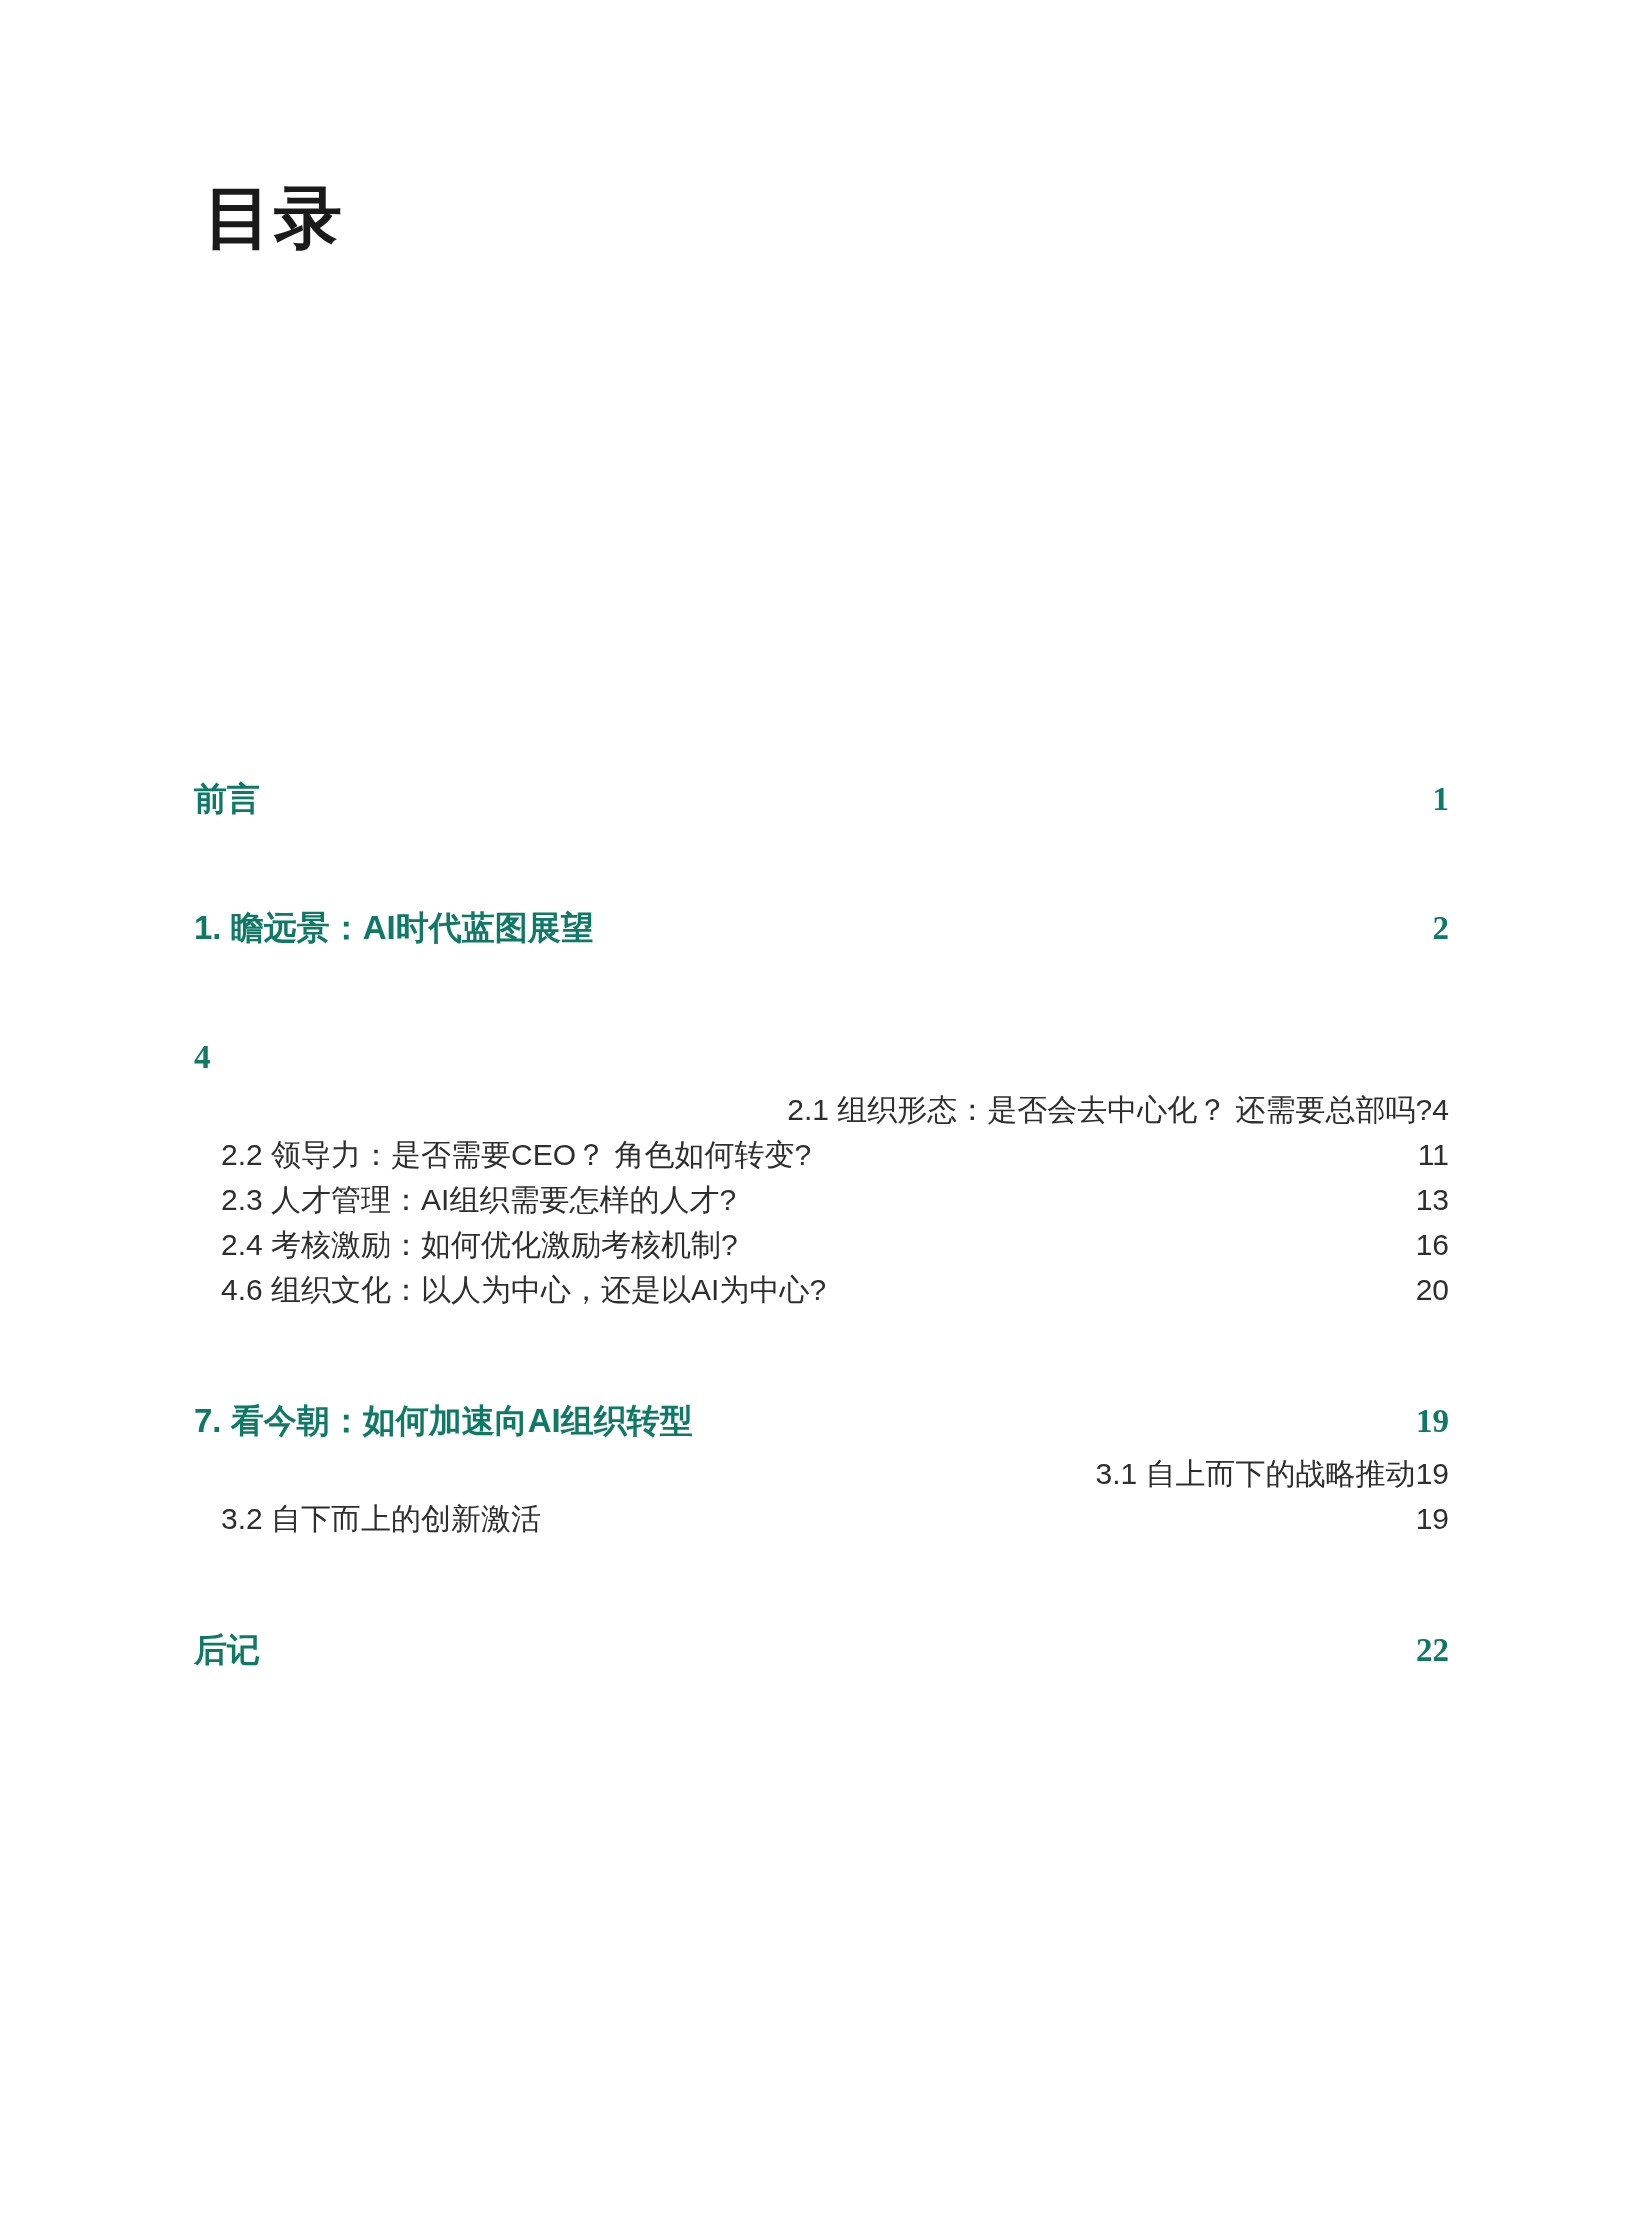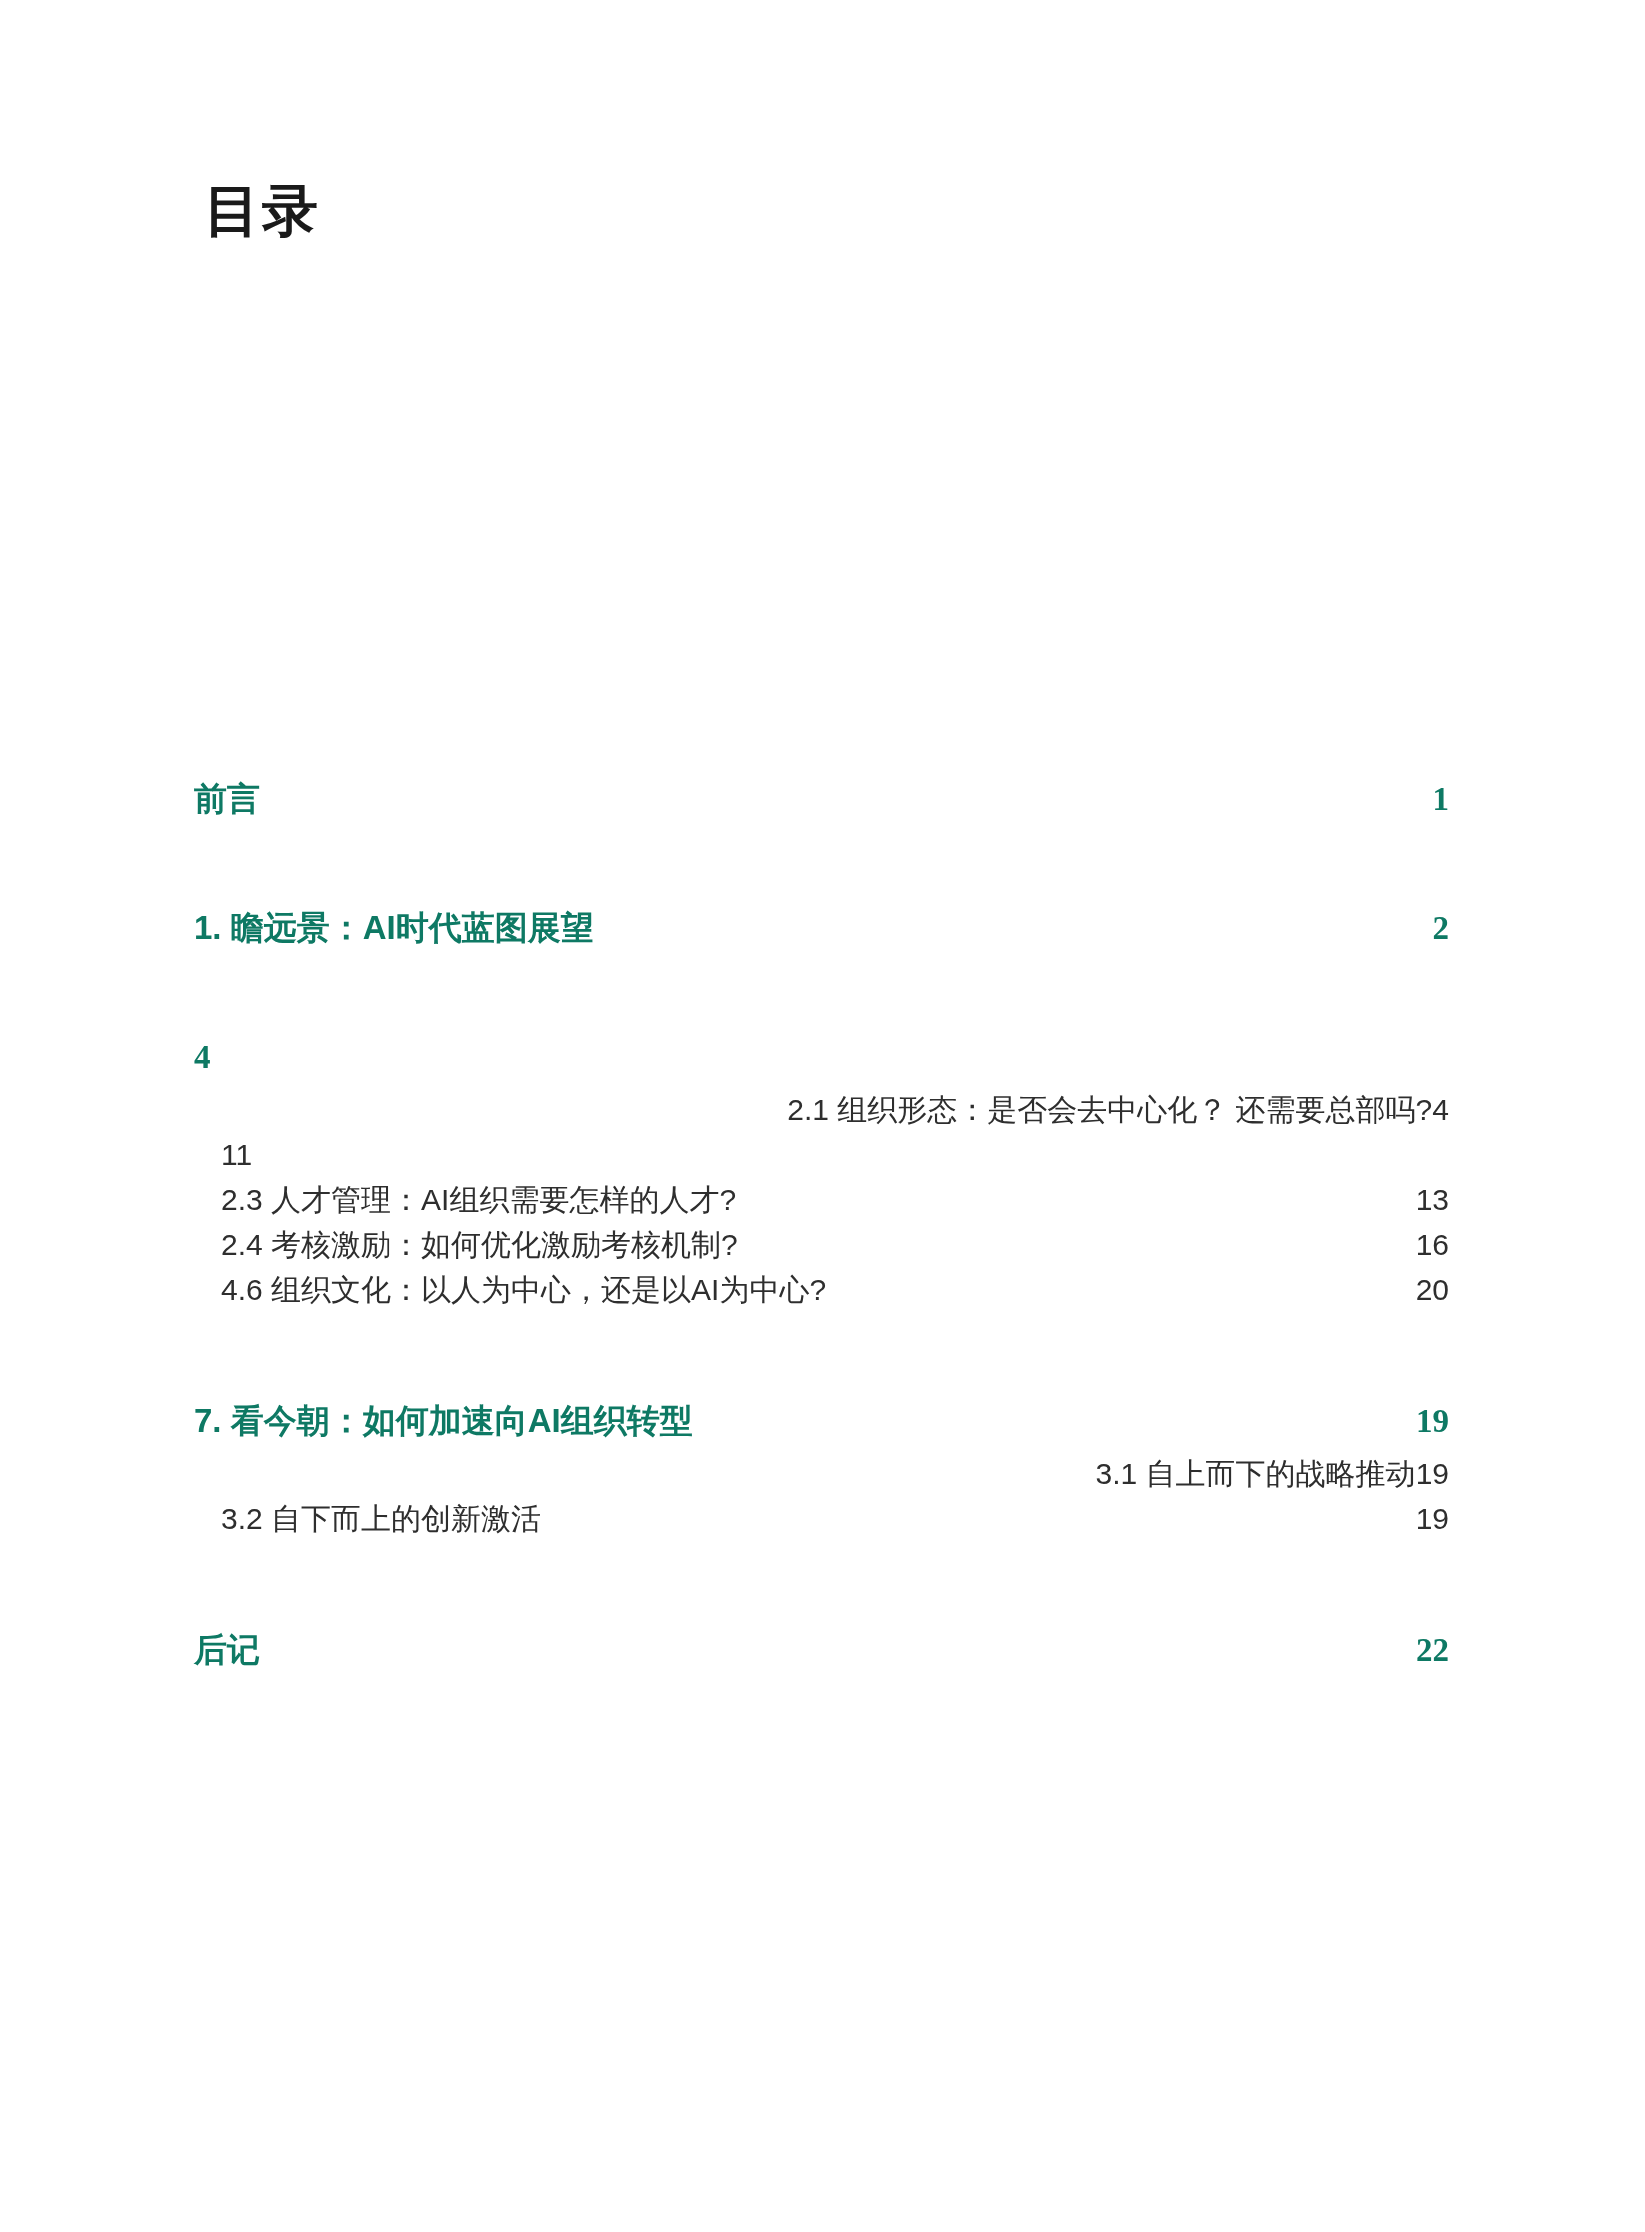--- a/index.html
+++ b/index.html
@@ -19,21 +19,21 @@
     background: var(--paper);
     overflow: hidden;
   }
 
   .doc-title {
     position: absolute;
     left: 204px;
     top: 181px;
     font-family: "Liberation Serif", "DejaVu Serif", serif;
     font-weight: 700;
-    font-size: 56px;
+    font-size: 68px;
     line-height: 1.1;
     color: var(--title);
     letter-spacing: 2px;
   }
 
   .toc {
     position: absolute;
     left: 194px;
     top: 775px;
     width: 1255px; 
@@ -99,20 +99,21 @@
   <div class="row section">
     <span class="page-num">4</span>
   </div>
 
   <div class="row sub">
     <span class="label">2.1 组织形态：是否会去中心化？ 还需要总部吗?</span>
     <span class="page-num">4</span>
   </div>
 
   <div class="row sub">
+    <span class="label">2.2 领导力：是否需要CEO？ 角色如何转变?</span>
     <span class="page-num">11</span>
   </div>
 
   <div class="row sub">
     <span class="label">2.3 人才管理：AI组织需要怎样的人才?</span>
     <span class="page-num">13</span>
   </div>
 
   <div class="row sub">
     <span class="label">2.4 考核激励：如何优化激励考核机制?</span>

